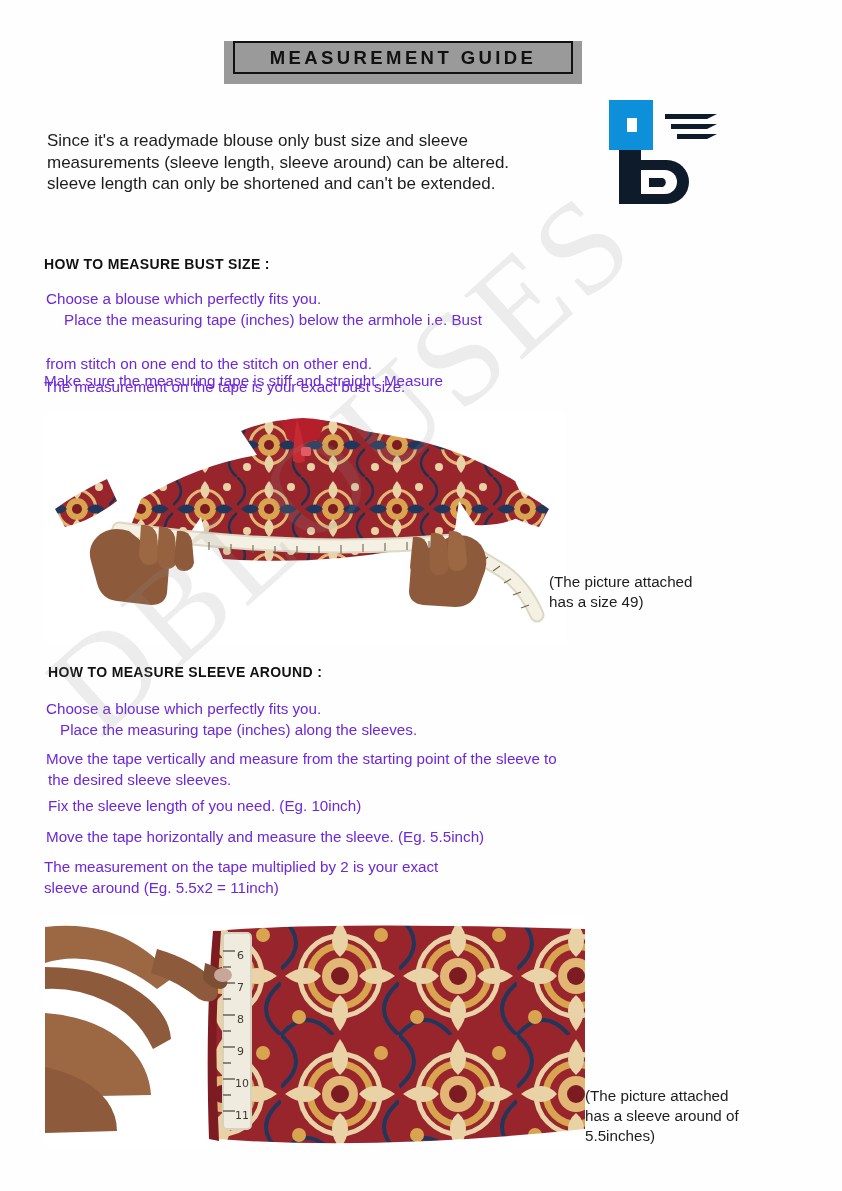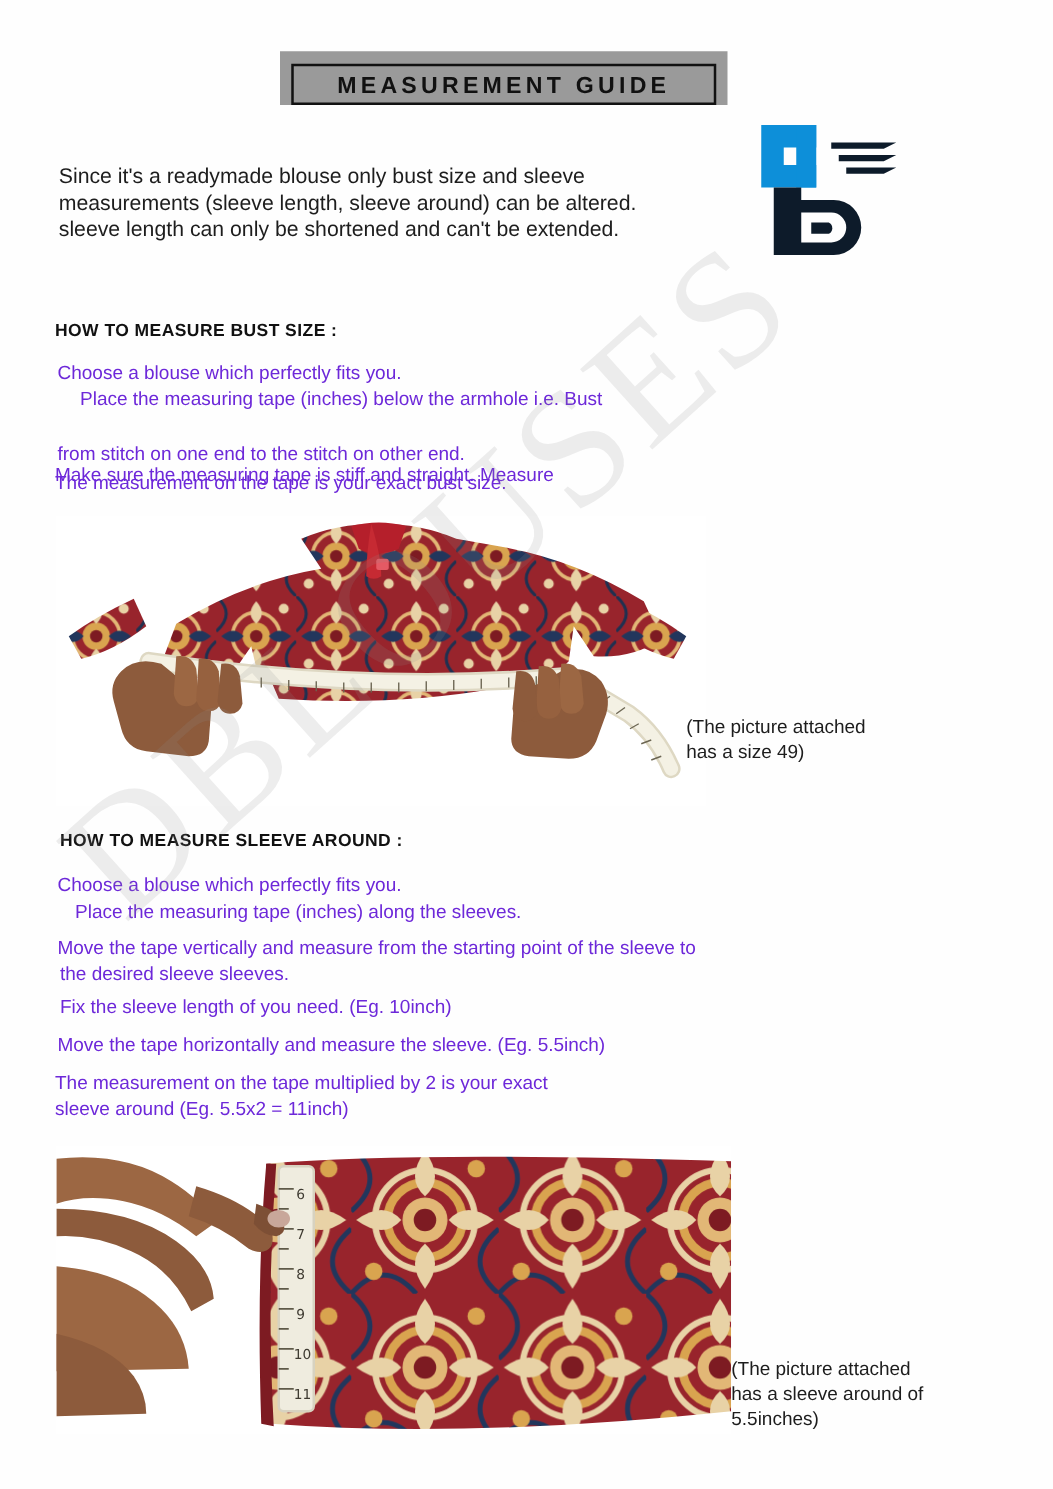--- a/index.html
+++ b/index.html
@@ -48,21 +48,21 @@
 
   
   .title-bar {
     position: absolute;
     left: 224px;
     top: 41px;
     width: 358px;
     height: 43px;
     background: #9a9a9a;
     display: flex;
-    align-items: flex-end;
+    align-items: flex-start;
     justify-content: center;
   }
   .title-bar .inner {
     width: 340px;
     height: 33px;
     border: 2px solid #111;
     background: #9a9a9a;
     display: flex;
     align-items: center;
     justify-content: center;

